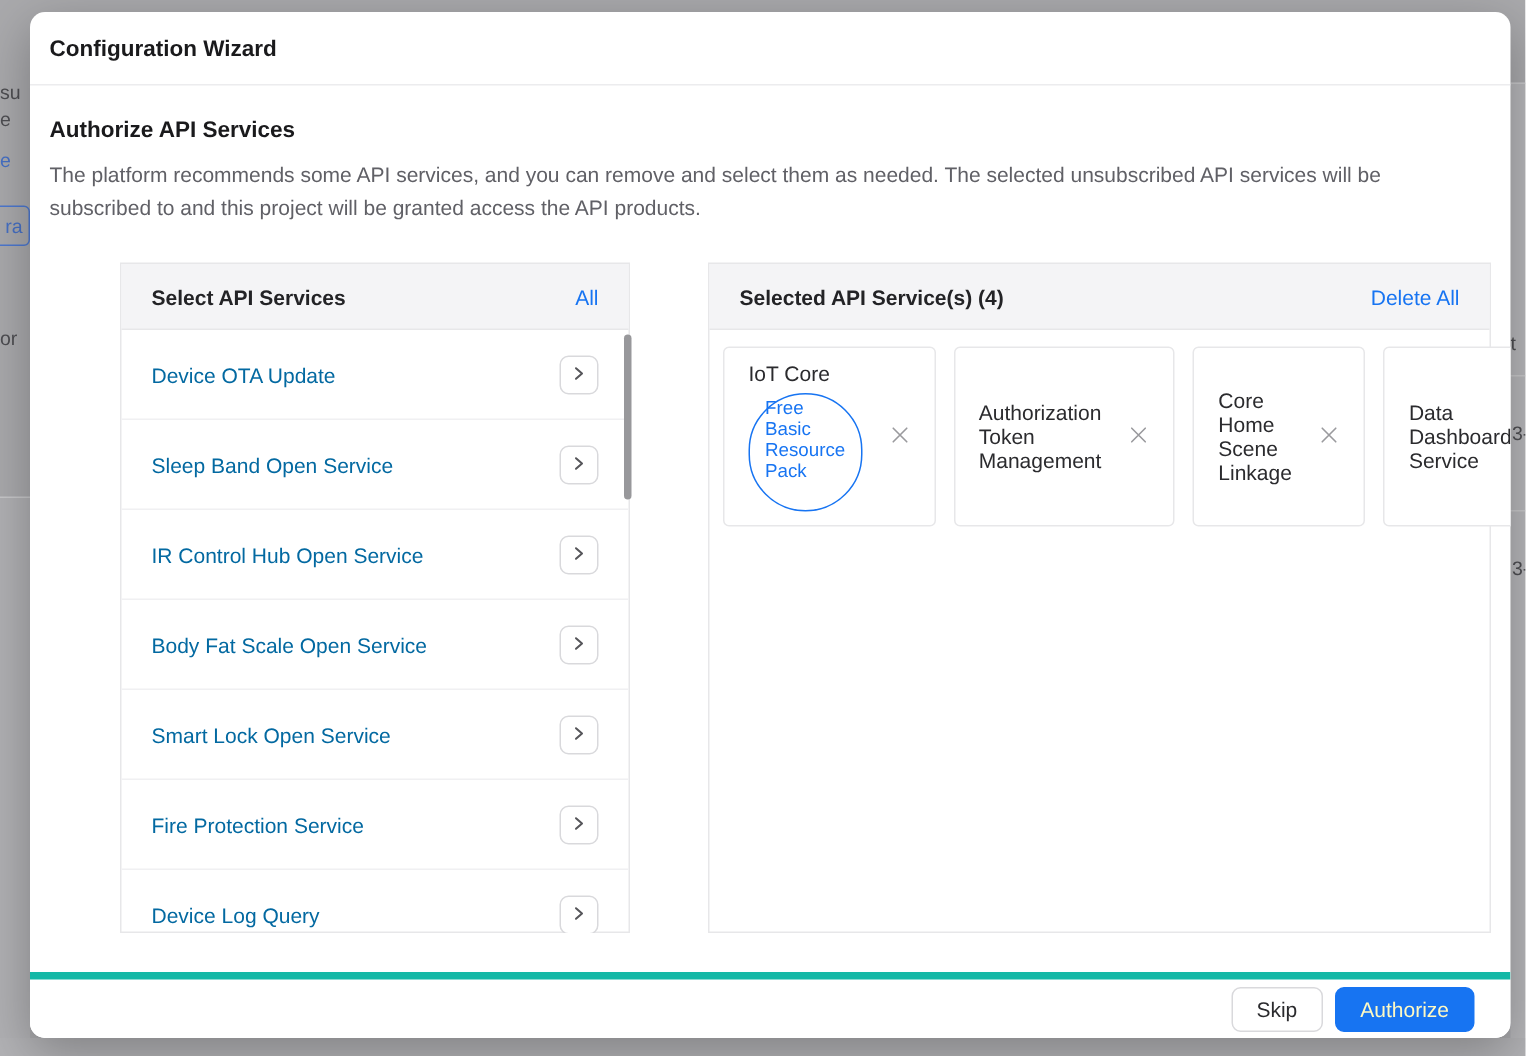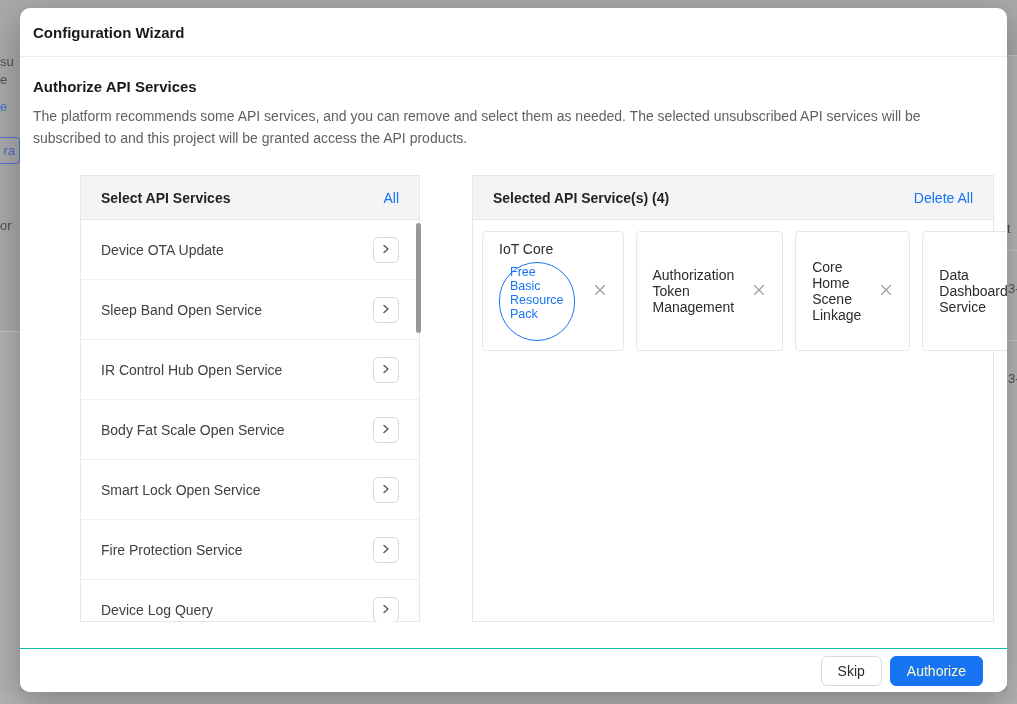--- a/index.html
+++ b/index.html
@@ -36,39 +36,39 @@
   .panel.left { width:467px; }
   .panel.right { width:522px; }
   .panel-header { height:44px; background:#f4f4f6; border-bottom:1px solid #e7e7e9;
     display:flex; align-items:center; justify-content:space-between; padding:0 20px; }
   .panel-header-title { font-size:14px; font-weight:700; color:#232326; }
   .panel-link { font-size:14px; color:#1774f2; cursor:pointer; text-decoration:none; }
 
   .svc-list { height:402px; overflow:hidden; }
   .svc-row { height:60px; display:flex; align-items:center; justify-content:space-between;
     padding:0 20px; border-bottom:1px solid #f0f0f2; }
-  .svc-row-label { font-size:14px; color:#404040; }
+  .svc-row-label { font-size:14px; color:#0369a1; }
   .arrow-btn { width:26px; height:26px; border:1px solid #d9d9dc; border-radius:6px;
     background:#fff; display:flex; align-items:center; justify-content:center; cursor:pointer; }
   .scroll-thumb { position:absolute; right:-2px; top:47px; width:5px; height:110px;
     background:#98989b; border-radius:3px; z-index:3; }
 
   .sel-list { padding:11px 10px 0 9px; display:flex; flex-direction:row; gap:12px; }
   .sel-card { position:relative; border:1px solid #e7e7e9; border-radius:4px;
     min-height:56px; display:flex; flex-direction:column; justify-content:center;
     padding:9px 48px 9px 16px; background:#fff; }
   .sel-card-name { font-size:14px; color:#2b2b2e; }
   .sel-badge { margin-top:5px; align-self:flex-start; border:1px solid #1774f2;
     color:#1774f2; border-radius:999px; padding:2px 10px 19px; font-size:12.5px; }
   .close-btn { position:absolute; right:14px; top:50%; transform:translateY(-50%);
     width:18px; height:18px; display:flex; align-items:center; justify-content:center;
     cursor:pointer; background:none; border:none; }
 
   .modal-footer { position:absolute; left:0; bottom:0; width:100%; height:44px;
-    border-top:1px solid #14b8a6; display:flex; align-items:center;
+    border-top:5px solid #14b8a6; display:flex; align-items:center;
     justify-content:flex-end; gap:8px; padding-right:24px; background:#fff; }
   .btn { height:30px; padding:0 16px; border-radius:6px; font-size:14px;
     font-family:"Liberation Sans", sans-serif; cursor:pointer; }
   .btn-secondary { background:#fff; border:1px solid #d9d9dc; color:#2b2b2e; }
   .btn-primary { background:#1774f2; border:1px solid #1774f2; color:#fef9c3; }
 </style>
 </head>
 <body>
 
 <div class="stage">

